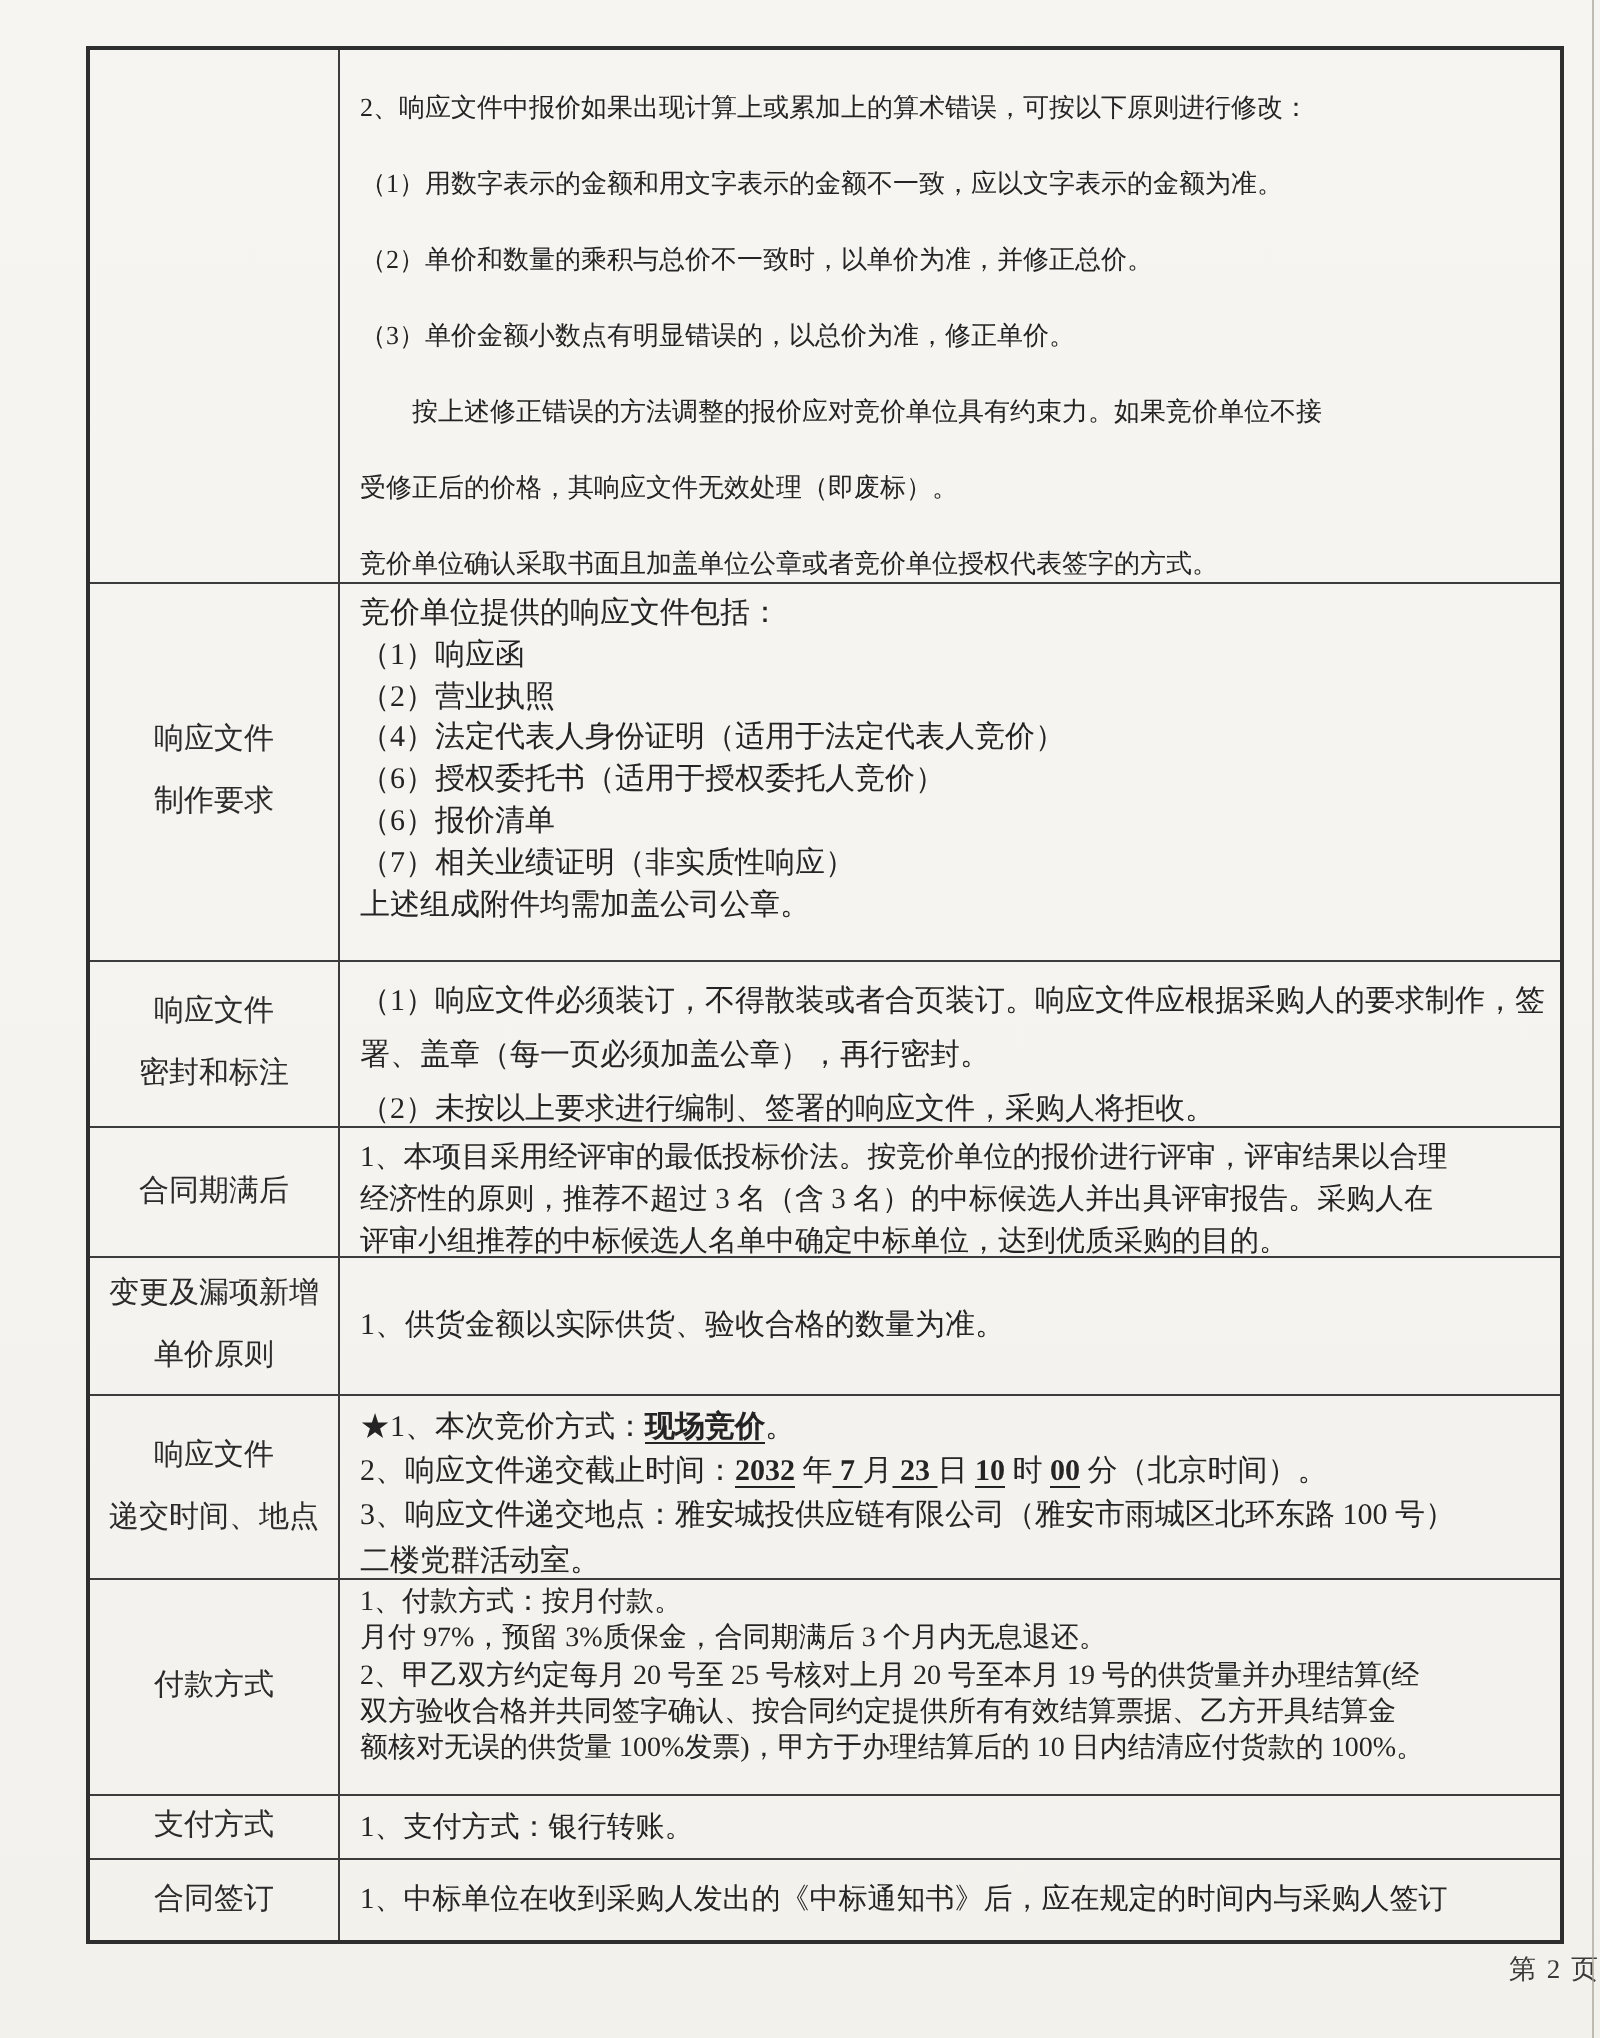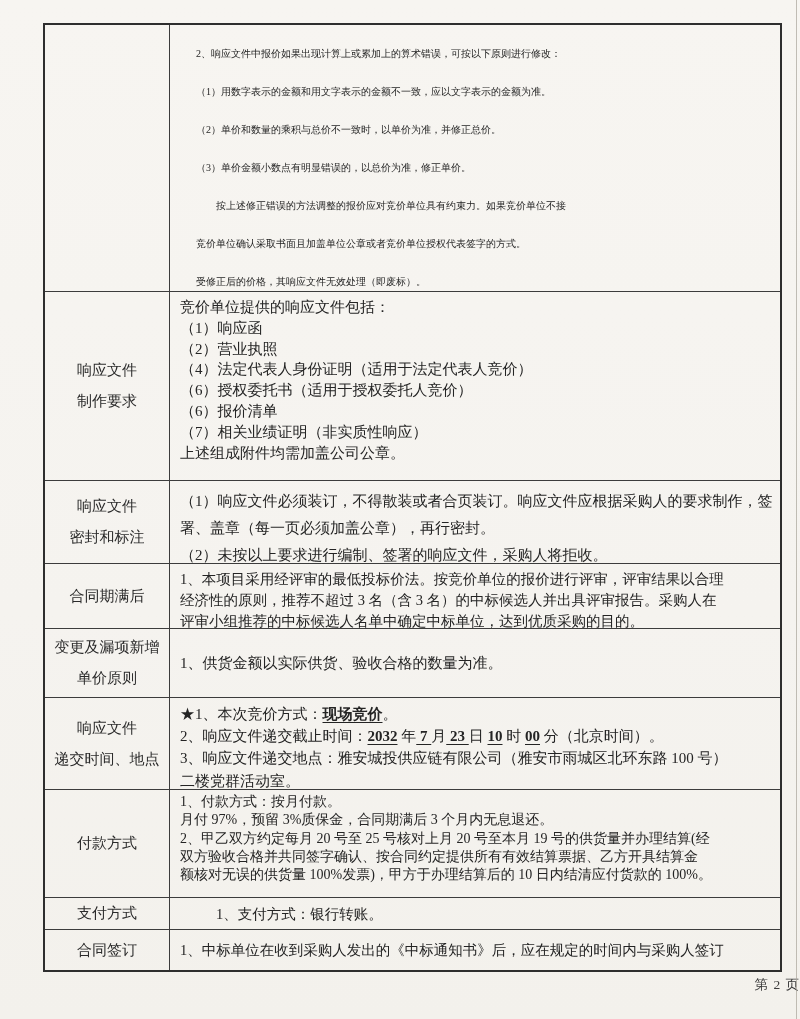--- a/index.html
+++ b/index.html
@@ -42,21 +42,21 @@
   .content-cell{
     flex:1 1 auto;
     padding:5px 6px 0 10px;
   }
   .content-line{margin:0;white-space:nowrap;color:#242424;}
   .u{text-decoration:underline;text-underline-offset:3px;font-weight:bold;}
 
   
   .row-price-correction{height:267px;}
   .row-price-correction .content-cell{padding-top:10px;}
-  .row-price-correction .content-line{line-height:38px;font-size:10px;margin-left:16px;}
+  .row-price-correction .content-line{line-height:38px;font-size:13px;}
 
   .row-doc-preparation{height:189px;}
   .row-doc-preparation .content-line{line-height:20.8px;font-size:15px;}
 
   .row-doc-sealing{height:83px;}
   .row-doc-sealing .content-cell{padding-top:7px;}
   .row-doc-sealing .content-line{line-height:27px;font-size:15px;white-space:normal;}
 
   .row-award-confirmation{height:65px;}
   .row-award-confirmation .content-line{line-height:21px;font-size:14.5px;}
@@ -65,21 +65,21 @@
   .row-change-principle .content-cell{display:flex;flex-direction:column;justify-content:center;padding-top:0;}
   .row-change-principle .content-line{line-height:20px;font-size:15px;}
 
   .row-submission-time-place{height:92px;}
   .row-submission-time-place .content-line{line-height:22.2px;font-size:15px;}
 
   .row-payment-method{height:108px;}
   .row-payment-method .content-cell{padding-top:3px;}
   .row-payment-method .content-line{line-height:18.3px;font-size:14px;}
 
-  .row-pay-way{height:32px;gap:36px;}
+  .row-pay-way{height:32px;}
   .row-pay-way .content-cell{display:flex;flex-direction:column;justify-content:center;padding-top:0;}
   .row-pay-way .content-line{font-size:14.5px;line-height:16px;}
 
   .row-contract-signing{height:40px;justify-content:flex-end;}
   .row-contract-signing .content-cell{display:flex;flex-direction:column;justify-content:center;padding-top:0;}
   .row-contract-signing .content-line{font-size:14.5px;line-height:16px;}
 
   .page-number{
     position:absolute;left:0;right:0;top:976px;
     text-align:right;
@@ -93,22 +93,22 @@
 <div class="page">
   <div class="spec-table">
       <div class="row row-price-correction">
         <div class="cell label-cell"></div>
         <div class="cell content-cell">
           <p class="content-line">2、响应文件中报价如果出现计算上或累加上的算术错误，可按以下原则进行修改：</p>
           <p class="content-line">（1）用数字表示的金额和用文字表示的金额不一致，应以文字表示的金额为准。</p>
           <p class="content-line">（2）单价和数量的乘积与总价不一致时，以单价为准，并修正总价。</p>
           <p class="content-line">（3）单价金额小数点有明显错误的，以总价为准，修正单价。</p>
           <p class="content-line">　　按上述修正错误的方法调整的报价应对竞价单位具有约束力。如果竞价单位不接</p>
+          <p class="content-line">受修正后的价格，其响应文件无效处理（即废标）。</p>
           <p class="content-line">竞价单位确认采取书面且加盖单位公章或者竞价单位授权代表签字的方式。</p>
-          <p class="content-line">受修正后的价格，其响应文件无效处理（即废标）。</p>
         </div>
       </div>
       <div class="row row-doc-preparation">
         <div class="cell label-cell">
           <div class="label-line">响应文件</div>
           <div class="label-line">制作要求</div>
         </div>
         <div class="cell content-cell">
           <p class="content-line">竞价单位提供的响应文件包括：</p>
           <p class="content-line">（1）响应函</p>

